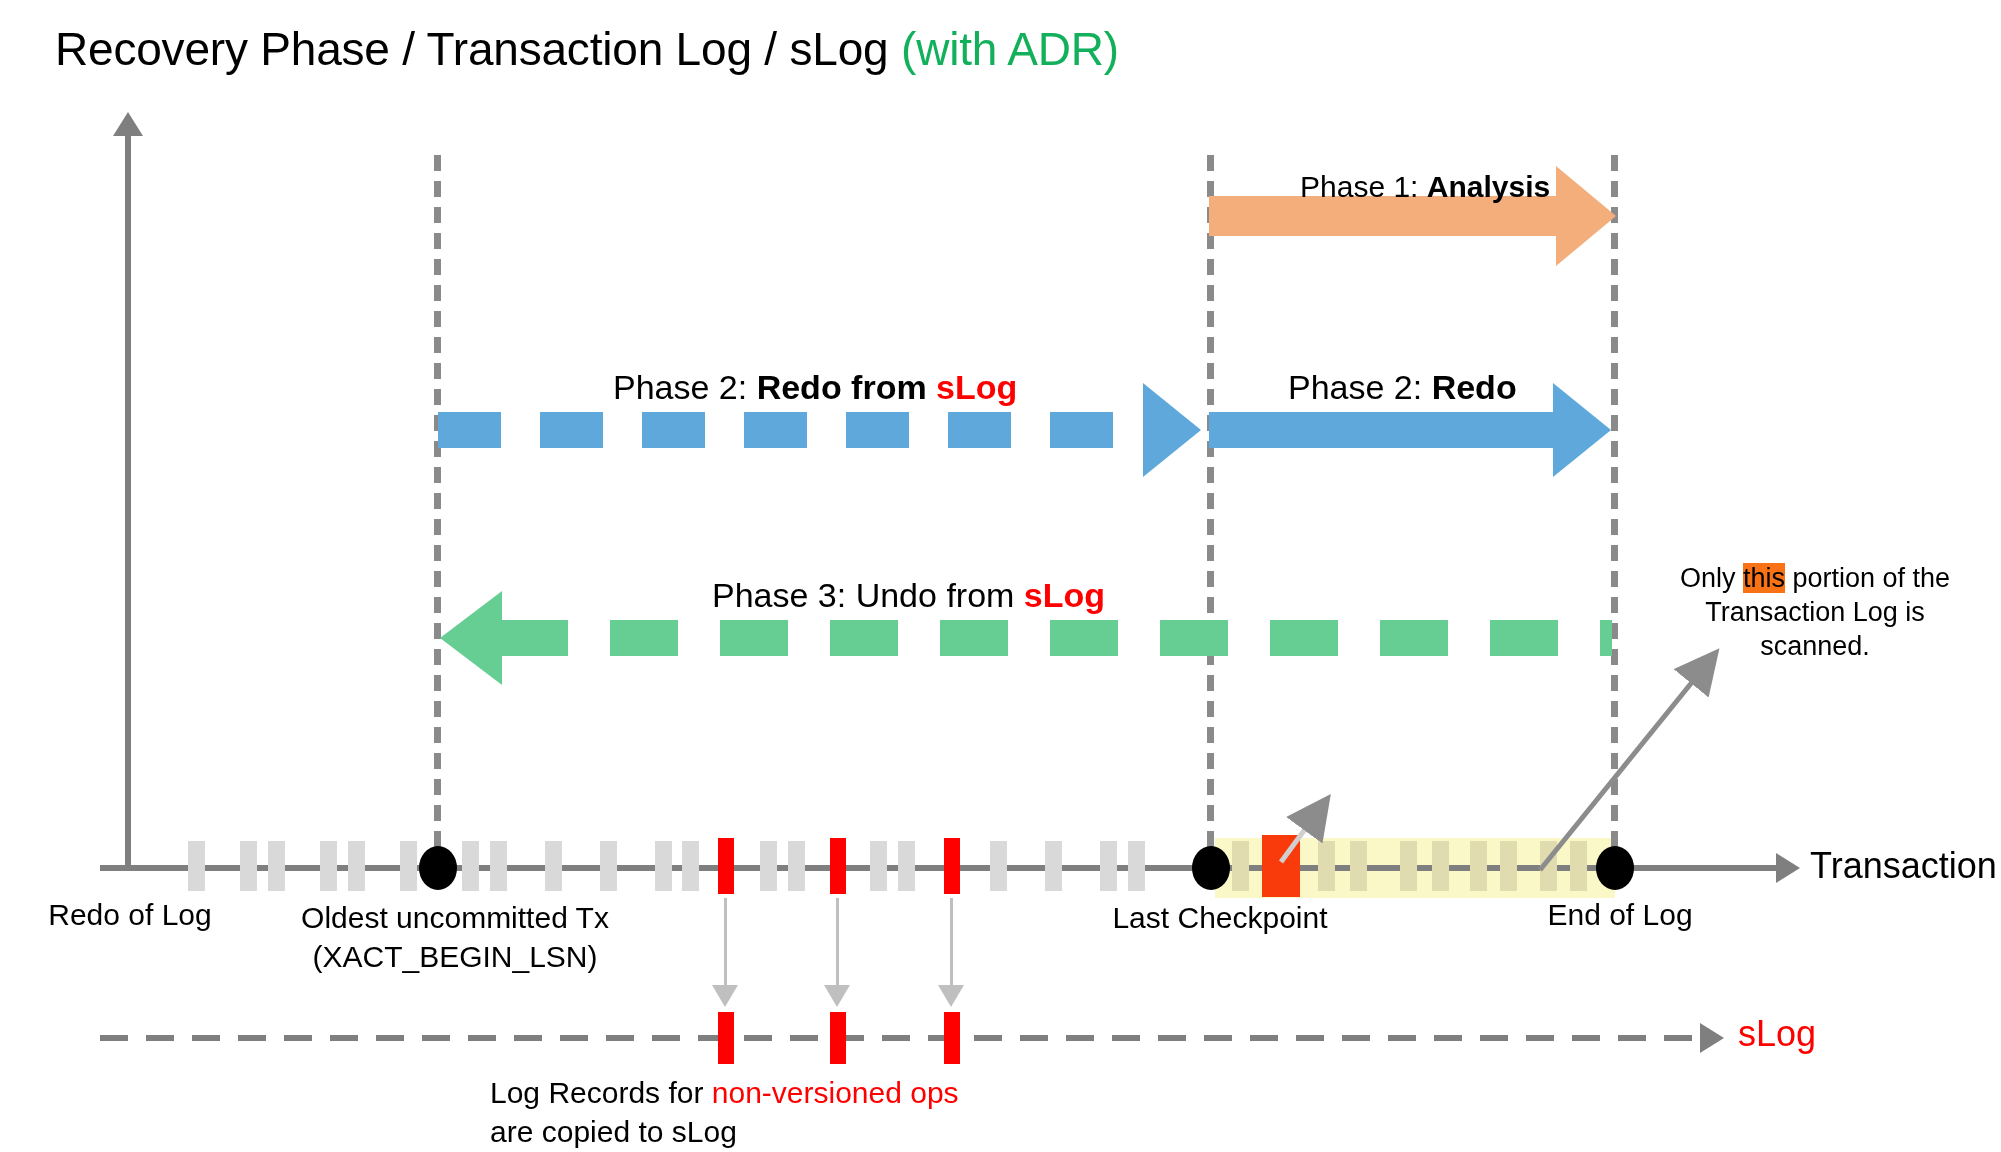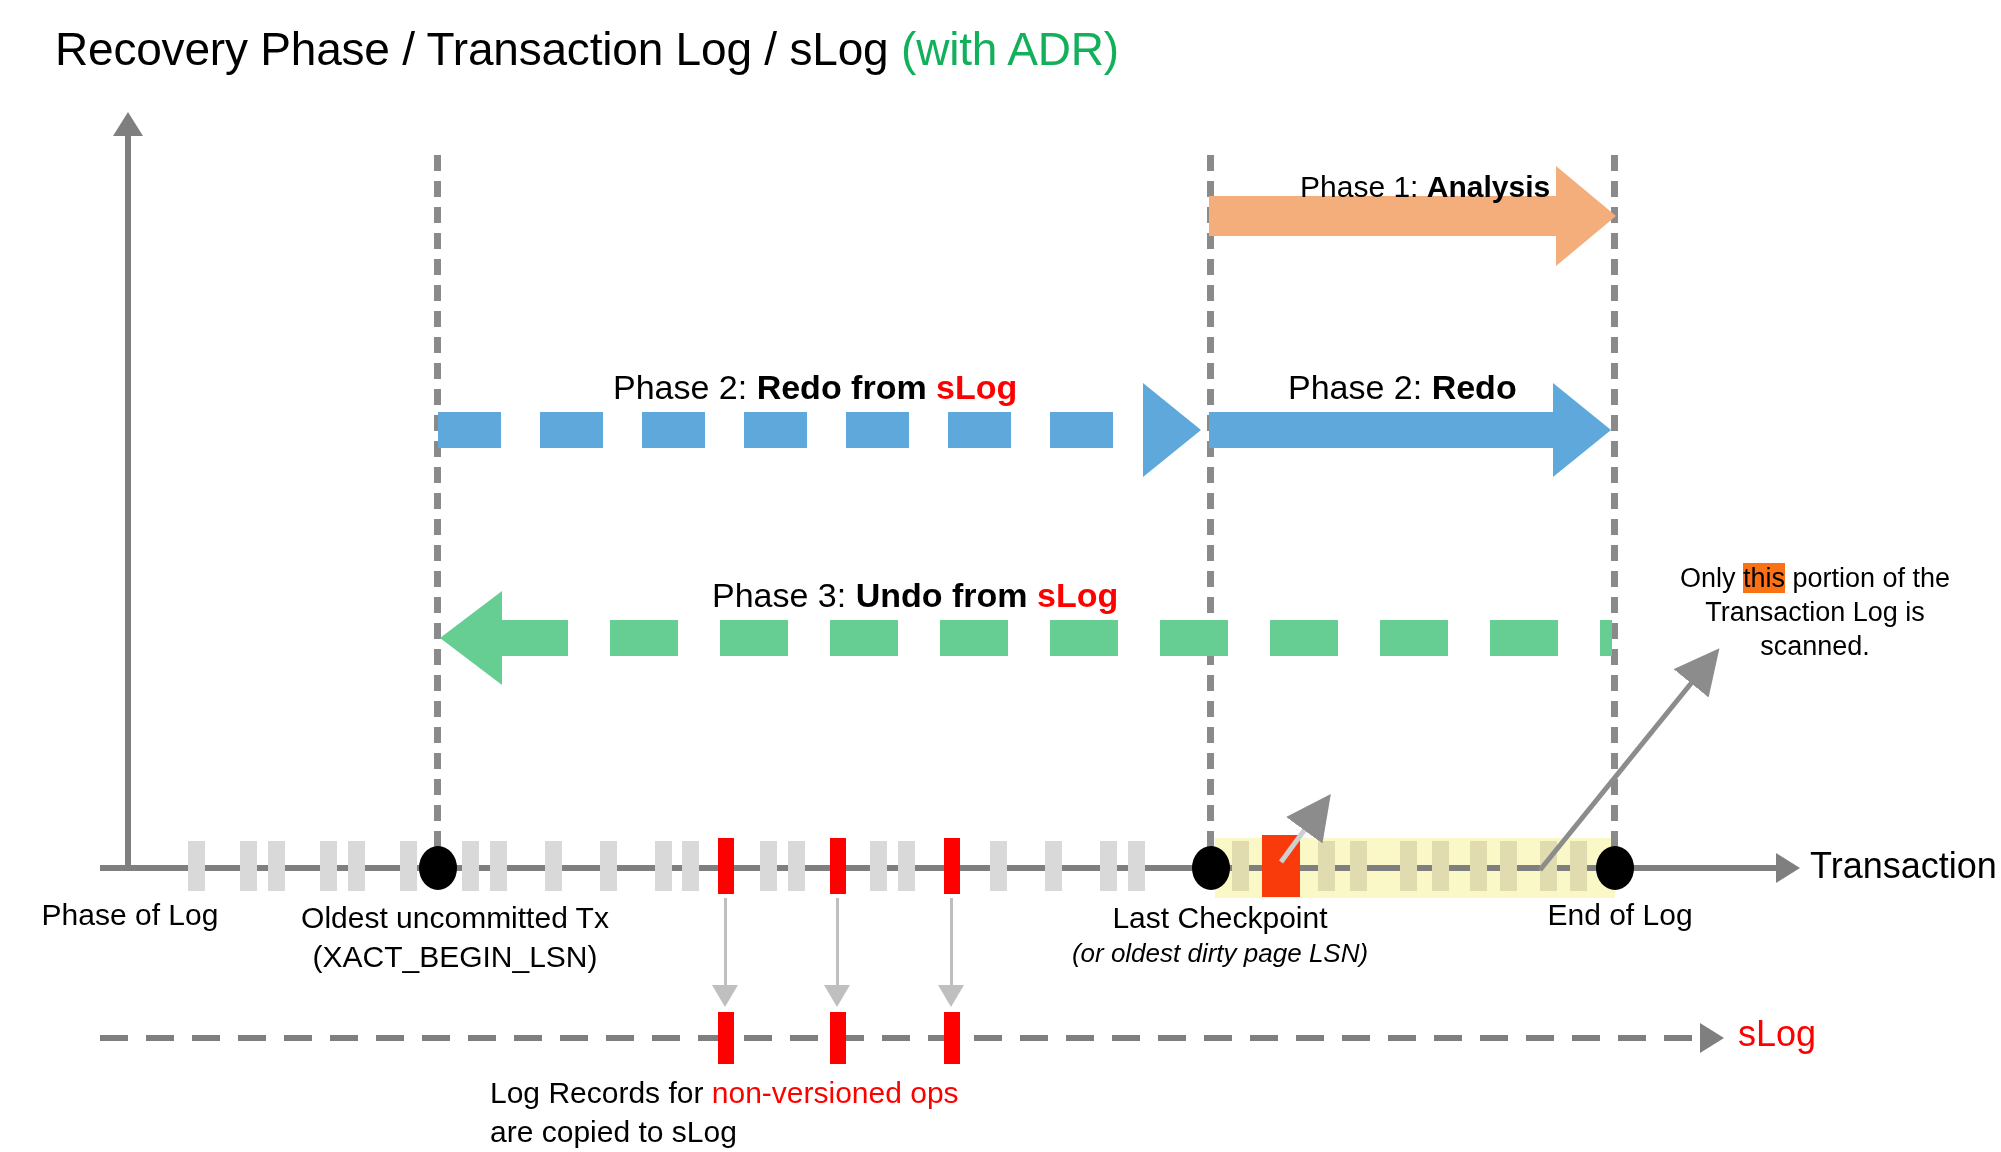--- a/index.html
+++ b/index.html
@@ -98,21 +98,21 @@
     left:500px; top:620px; width:1112px; height:36px;
     background-image:linear-gradient(90deg,#66ce93 62%, rgba(0,0,0,0) 0%);
     background-size:110px 36px;
   }
   #p3-head{
     left:440px; top:591px; width:0;height:0;
     border-top:47px solid transparent;border-bottom:47px solid transparent;
     border-right:62px solid #66ce93;
   }
   #p3-label{left:712px; top:576px; font-size:34px; color:#000; white-space:nowrap;}
-  #p3-label b{font-weight:bold;text-align:right;}
+  #p3-label b{font-weight:normal;text-align:right;}
 
   
   #ann-scan{
     left:1650px; top:562px; width:330px; font-size:27px; color:#000;
     line-height:1.25; text-align:center;
   }
   #ann-scan .hl{background:#f97316;}
   #ann-slog{
     left:1232px; top:696px; width:280px; font-size:27px; color:#000;
     line-height:1.25; text-align:center;
@@ -232,28 +232,27 @@
   <div class="abs" id="p2-head"></div>
   <div class="abs" id="p2-label"><span>Phase 2: </span><b>Redo</b></div>
 
   <div class="abs" id="p3-dash"></div>
   <div class="abs" id="p3-head"></div>
   <div class="abs" id="p3-label"><span>Phase 3: </span><b>Undo from </b><span class="slogred">sLog</span></div>
 
   <div class="abs" id="ann-scan"><span>Only </span><span class="hl">this</span><span> portion of the Transaction Log is scanned.</span></div>
 
 
-  <div class="abs axlabel" id="lbl-startlog">Phase of Log</div>
+  <div class="abs axlabel" id="lbl-startlog">Redo of Log</div>
   <div class="abs axlabel" id="lbl-oldest">
       <div>Oldest uncommitted Tx</div>
       <div>(XACT_BEGIN_LSN)</div>
     </div>
   <div class="abs axlabel" id="lbl-checkpoint">
       <div>Last Checkpoint</div>
-      <div class="sub">(or oldest dirty page LSN)</div>
     </div>
   <div class="abs axlabel" id="lbl-endlog">End of Log</div>
   <div class="abs" id="lbl-txnlog">Transaction Log</div>
 
   <div class="abs" id="slog-axis"></div>
   <div class="abs" id="slog-arrow"></div>
   <div class="abs slogblk" style="left:718px"></div>
   <div class="abs slogblk" style="left:830px"></div>
   <div class="abs slogblk" style="left:944px"></div>
   <div class="abs" id="lbl-slog">sLog</div>

